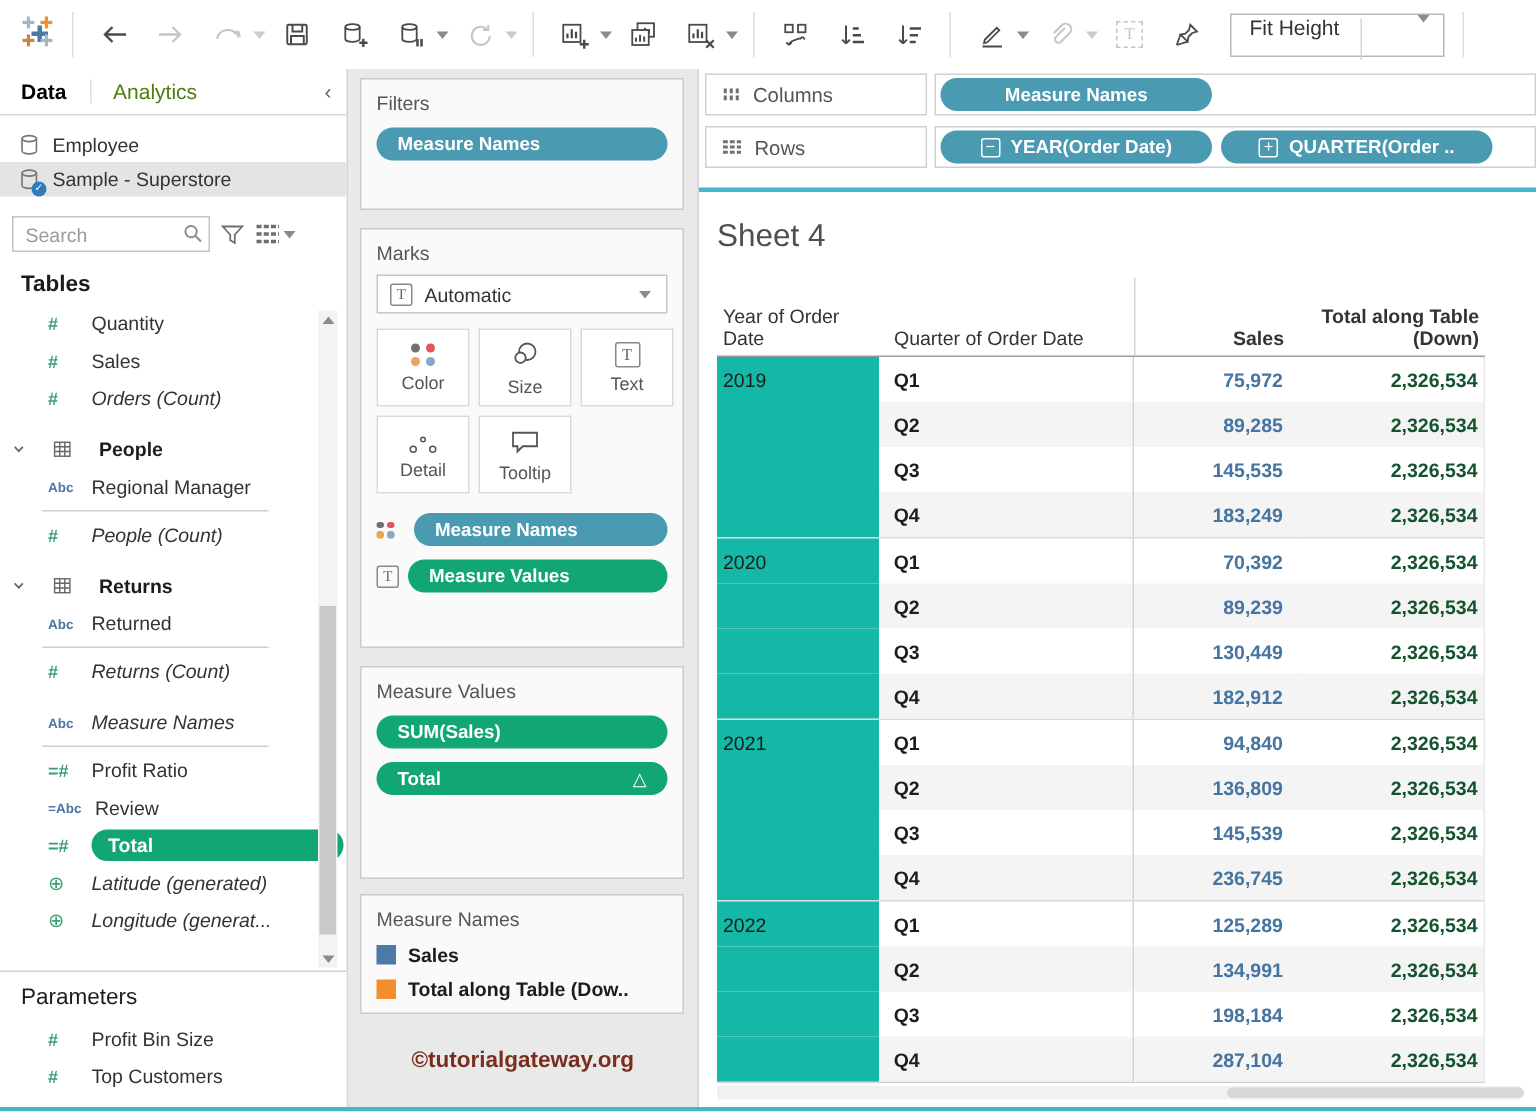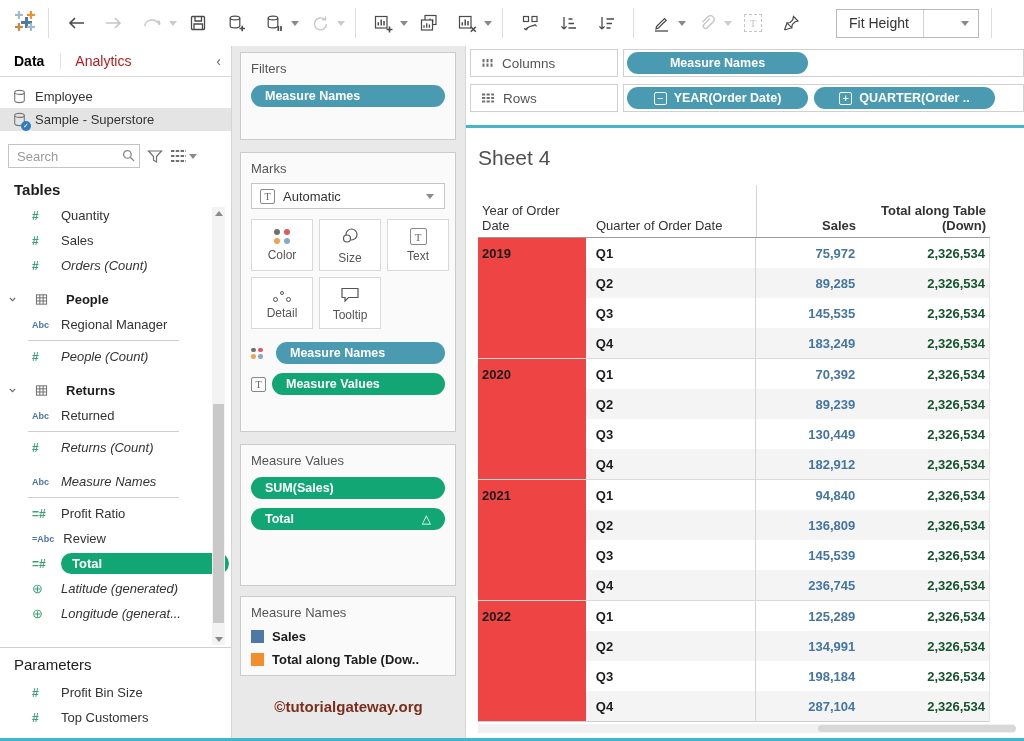--- a/index.html
+++ b/index.html
@@ -19,32 +19,32 @@
   .logo { position:relative; width:26px; height:26px; margin-left:14px; }
   .logo i { position:absolute; }
   .logo i::before, .logo i::after { content:""; position:absolute; background:currentColor; }
   .logo i::before { width:3px; height:11px; left:4px; top:0; }
   .logo i::after { width:11px; height:3px; left:0; top:4px; }
   .logo .pc { color:#4e79a7; left:7px; top:7px; }
   .logo .pt { color:#f28e2b; left:13px; top:1px; transform:scale(.72); }
   .logo .pl { color:#9fb9c8; left:1px; top:1px; transform:scale(.72); }
   .logo .pb { color:#9fb9c8; left:13px; top:13px; transform:scale(.72); }
   .logo .pb2 { color:#c9883e; left:1px; top:13px; transform:scale(.72); }
-  .fitbox { display:flex; align-items:center; height:29px; border:1px solid #b8b8b8;
-    margin-left:26px; padding:0 0 0 12px; color:#333; font-size:14px; }
+  .fitbox { display:flex; align-items:flex-start; height:29px; border:1px solid #b8b8b8;
+    margin-left:10px; padding:0 0 0 12px; color:#333; font-size:14px; }
   .fitbox .fsep { width:1px; height:27px; background:#d5d5d5; margin-left:14px; }
   .fitbox .caret { margin:0 9px; }
 
   
   .left-pane { position:absolute; top:46px; left:0; width:232px; height:692px;
     border-right:1px solid #d4d4d4; display:flex; flex-direction:column; background:#fff; }
   .tabs { display:flex; align-items:center; height:31px; border-bottom:1px solid #d8d8d8;
     flex:0 0 31px; }
   .tab-data { font-weight:bold; font-size:14px; color:#000; padding:0 16px 0 14px; }
-  .tab-analytics { font-size:14px; color:#b91c1c; padding:0 14px; border-left:1px solid #e2e2e2; }
+  .tab-analytics { font-size:14px; color:#4d7c0f; padding:0 14px; border-left:1px solid #e2e2e2; }
   .pane-collapse { margin-left:auto; padding:0 10px; color:#666; font-size:14px; cursor:pointer; }
   .ds-list { padding-top:8px; }
   .ds-row { display:flex; align-items:center; height:23px; padding-left:12px; gap:8px;
     font-size:13px; color:#333; cursor:pointer; }
   .ds-row.selected { background:#e4e4e4; }
   .ds-icon { position:relative; display:flex; width:15px; }
   .ds-check { position:absolute; right:-4px; bottom:-3px; width:10px; height:10px;
     background:#2f7bbf; color:#fff; border-radius:50%; font-size:7px; line-height:10px;
     text-align:center; }
   .search-row { display:flex; align-items:center; margin:13px 8px 0 8px; gap:7px; }
@@ -144,21 +144,21 @@
   .h-sales { width:114px; justify-content:flex-end; padding-right:14px; font-weight:bold; color:#1c1c1c; }
   .h-total { width:120px; justify-content:flex-end; padding-right:4px; font-weight:bold;
     color:#1c1c1c; text-align:right; }
   .h-sales, .h-total { border-left-width:0; }
   .thead .vline, .trow .vline { border-left:1px solid #d4d4d4; }
   .thead { min-height:53px; }
   .tbody { border-bottom:1px solid #cfcfcf; border-right:1px solid #e7e7e7; }
   .tgroup + .tgroup { border-top:1px solid #dadada; }
   .trow { display:flex; height:30px; }
   .cell { display:flex; align-items:center; font-size:13px; }
-  .cell-year { width:108px; padding-left:4px; font-weight:bold; color:#1c1c1c; background:#ef4444; }
+  .cell-year { width:108px; padding-left:4px; font-weight:normal; color:#1c1c1c; background:#14b8a6; }
   .cell-quarter { width:170px; padding-left:10px; font-weight:bold; color:#1c1c1c; }
   .cell-sales { width:114px; justify-content:flex-end; padding-right:14px; font-weight:bold;
     color:#4575a0; border-left:1px solid #d4d4d4; }
   .cell-total { width:120px; justify-content:flex-end; padding-right:4px; font-weight:bold;
     color:#14532d; }
   .trow.band .cell-quarter, .trow.band .cell-sales, .trow.band .cell-total { background:#f4f4f4; }
   .hsb { position:absolute; left:12px; right:10px; top:596px; height:9px; background:#f1f1f1; }
   .hsb .hthumb { position:absolute; left:340px; width:198px; top:1px; height:7px;
     background:#d8d8d8; border-radius:4px; }
 

